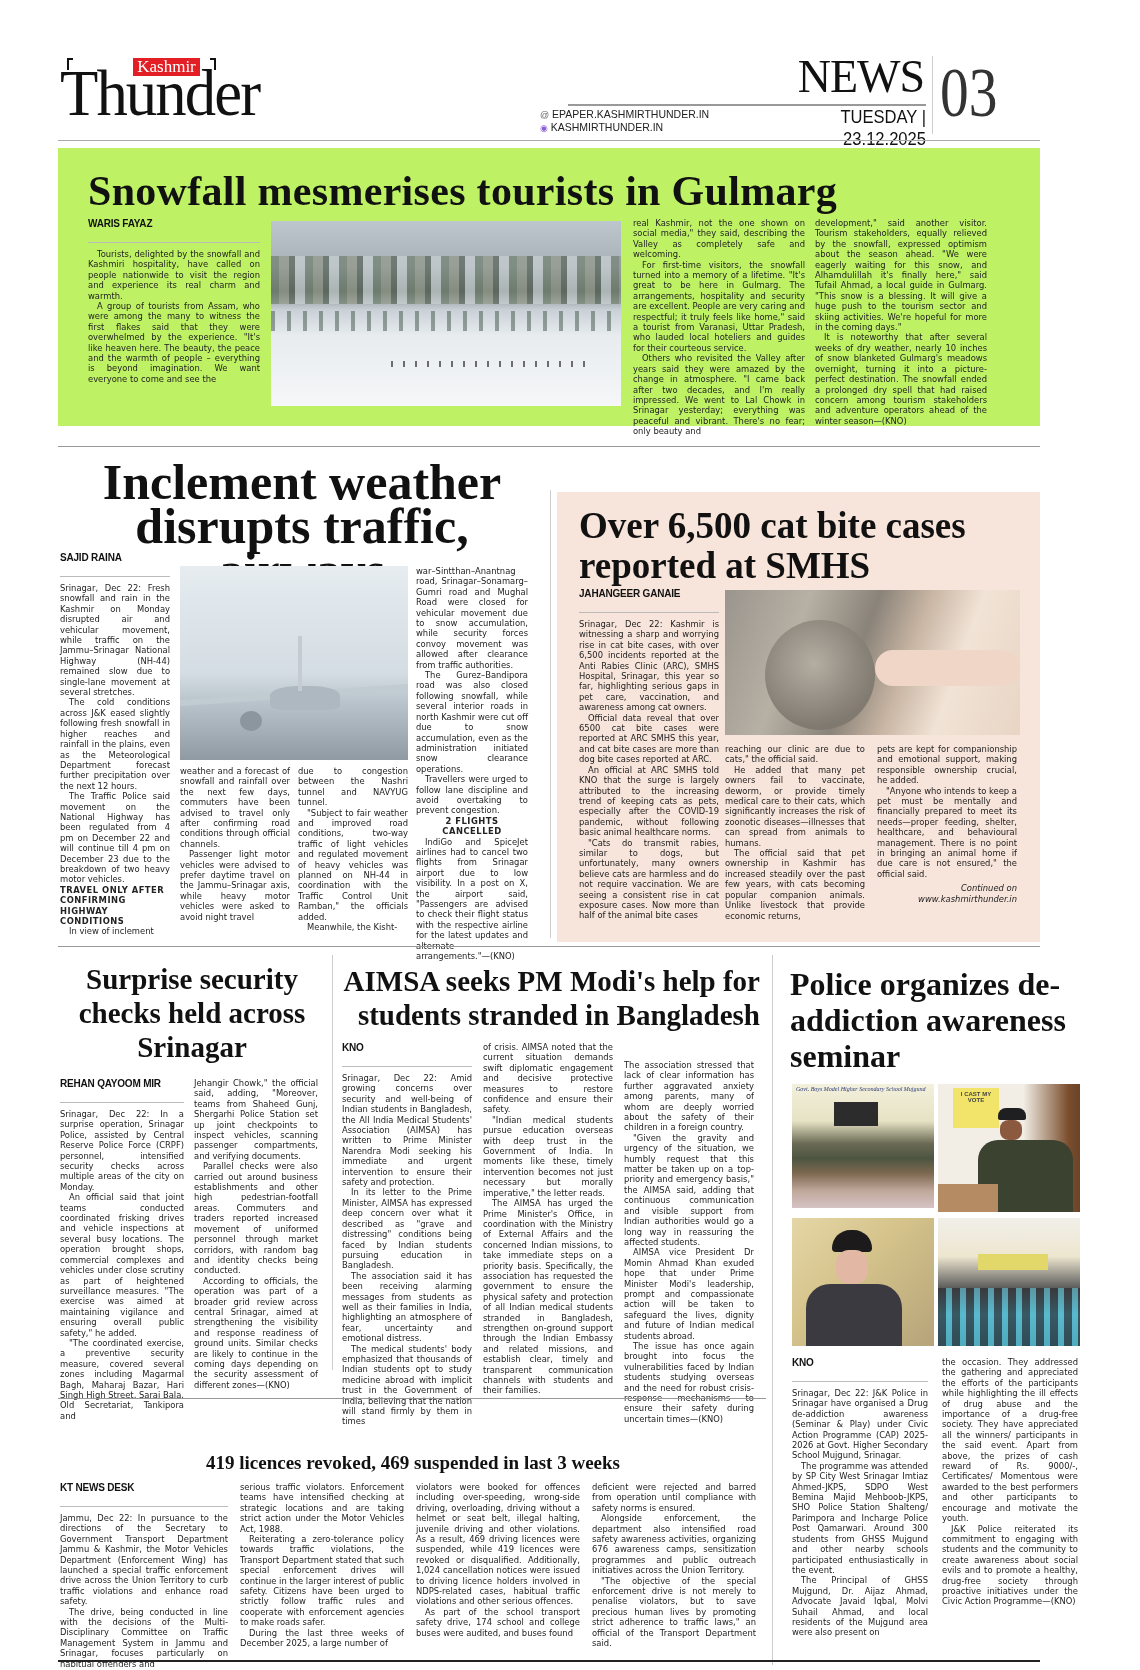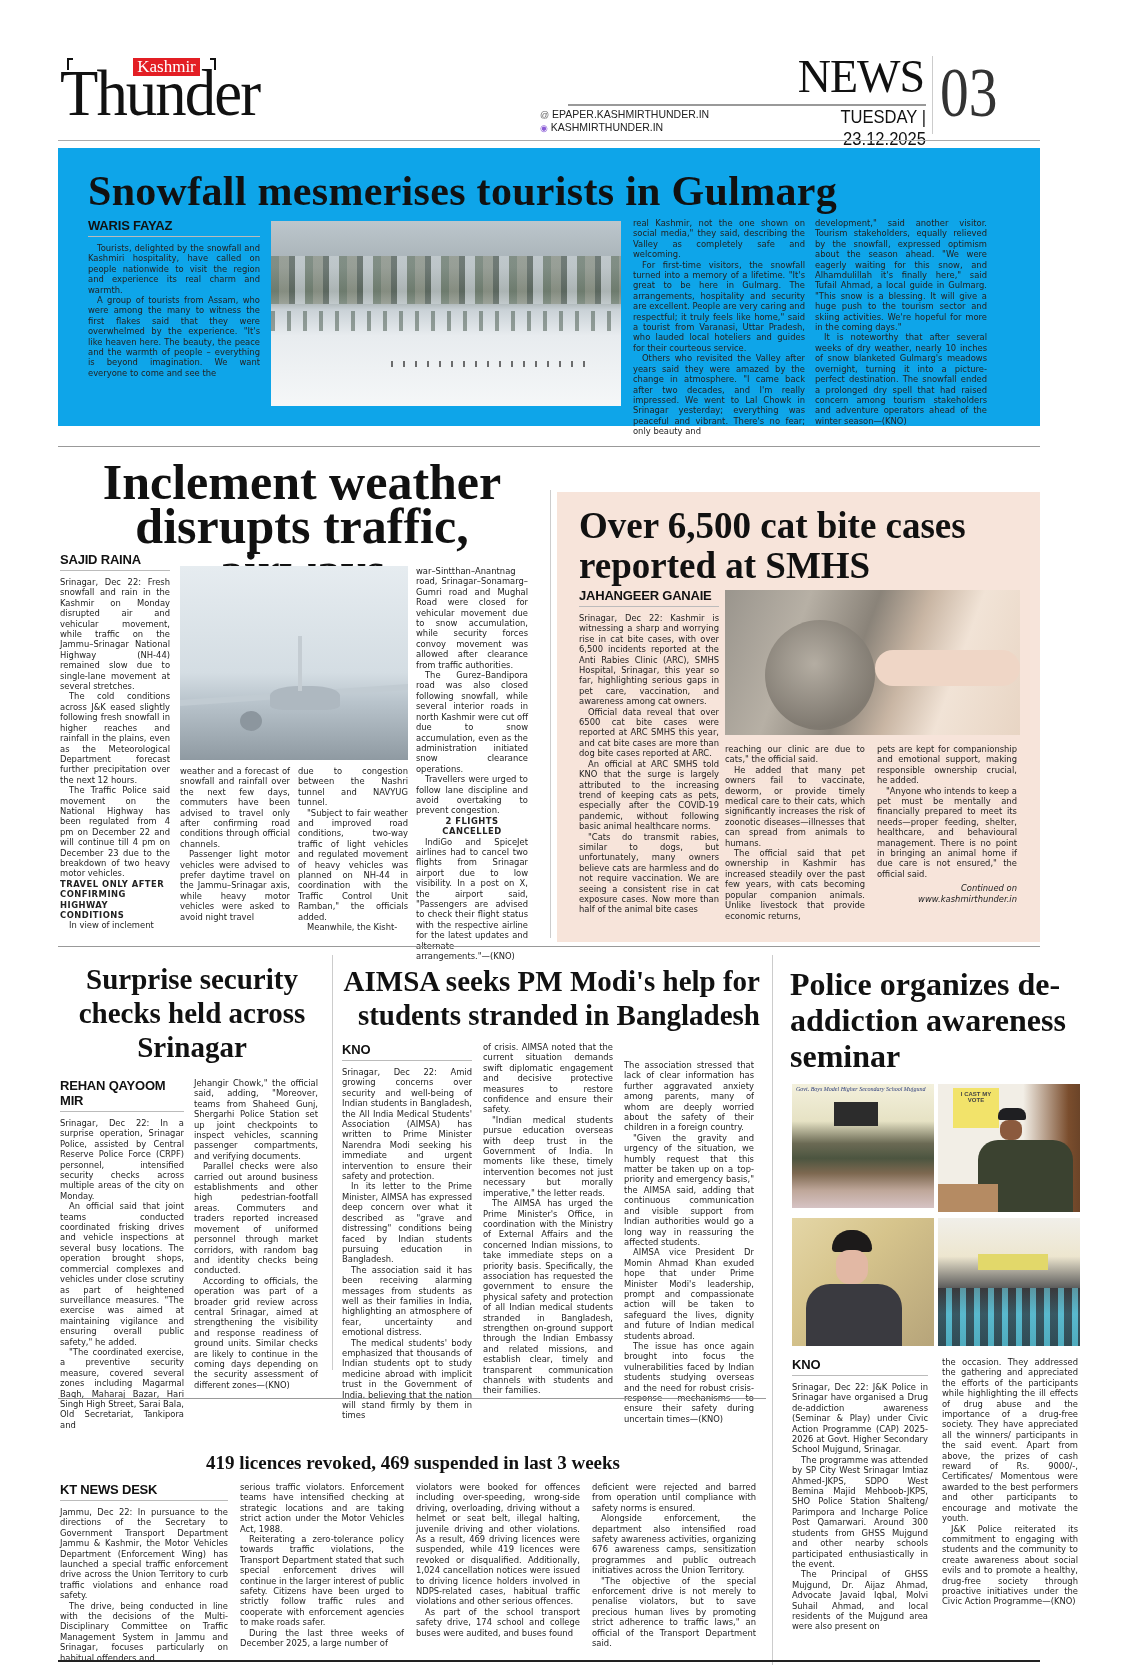--- a/index.html
+++ b/index.html
@@ -3,21 +3,21 @@
 <meta charset="utf-8">
 <style>
 *{box-sizing:border-box;margin:0;padding:0}
 body{width:1140px;height:1670px;background:#fff;font-family:"DejaVu Sans",sans-serif;color:#1a1a1a;position:relative;overflow:hidden}
 .abs{position:absolute}
 .serif{font-family:"Liberation Serif","DejaVu Serif",serif}
 .body-text{font-family:"DejaVu Sans",sans-serif;font-size:8.4px;line-height:10.4px;color:#222;text-align:justify;hyphens:auto}
 .body-text p{text-indent:9px}
 .body-text p.first{text-indent:0}
 .body-text .sub{font-weight:bold;text-indent:0;letter-spacing:0.5px;text-align:left}
-.byline{font-family:"Liberation Sans",sans-serif;font-weight:bold;font-size:13px;letter-spacing:-0.2px;color:#111;border-bottom:1px solid #bbb;padding-bottom:3px;margin-bottom:6px}
+.byline{font-family:"Liberation Sans",sans-serif;font-weight:bold;font-size:10px;letter-spacing:-0.2px;color:#111;border-bottom:1px solid #bbb;padding-bottom:13px;margin-bottom:6px}
 .headline{font-family:"Liberation Serif","DejaVu Serif",serif;font-weight:bold;color:#111;line-height:1}
 .photo{position:absolute;overflow:hidden}
 .rule{position:absolute;background:#888}
 </style>
 </head>
 <body>
 
 <header>
   <div class="abs" style="left:60px;top:52px;width:260px;height:78px">
     <div class="abs" style="left:7px;top:6px;width:6px;height:12px;border-left:2px solid #111;border-top:2px solid #111"></div>
@@ -32,21 +32,21 @@
   <div class="abs" style="left:568px;top:104px;width:358px;height:2px;background:#999"></div>
 
   <div class="abs" style="left:540px;top:108px;font-family:'Liberation Sans',sans-serif;font-size:10.5px;line-height:12px;color:#222">
     <div><span style="color:#666;font-size:9px">@</span> <span>EPAPER.KASHMIRTHUNDER.IN</span></div>
     <div><span style="color:#8a5bd6;font-size:9px">◉</span> <span>KASHMIRTHUNDER.IN</span></div>
   </div>
   <div class="abs" style="left:738px;top:106px;width:188px;text-align:right;font-family:'Liberation Sans',sans-serif;font-size:18px;line-height:22px;color:#111;transform:scaleX(0.92);transform-origin:right">TUESDAY | 23.12.2025</div>
   <div class="rule" style="left:58px;top:140px;width:982px;height:1px;background:#aaa"></div>
 </header>
 
-<section class="abs" style="left:58px;top:148px;width:982px;height:278px;background:#0ea5e9">
+<section class="abs" style="left:58px;top:148px;width:982px;height:278px;background:#bef264">
   <h1 class="headline abs" style="left:30px;top:22px;font-size:42px;letter-spacing:0.3px">Snowfall mesmerises tourists in Gulmarg</h1>
   <div class="abs" style="left:30px;top:70px;width:172px">
     <div class="byline">WARIS FAYAZ</div>
     <div class="body-text">
       <p>Tourists, delighted by the snowfall and Kashmiri hospitality, have called on people nationwide to visit the region and experience its real charm and warmth.</p>
       <p>A group of tourists from Assam, who were among the many to witness the first flakes said that they were overwhelmed by the experience. "It's like heaven here. The beauty, the peace and the warmth of people – everything is beyond imagination. We want everyone to come and see the</p>
     </div>
   </div>
   <div class="photo" style="left:213px;top:73px;width:350px;height:185px;background:linear-gradient(180deg,#bcc6cc 0%,#a7b1b6 25%,#7f8a86 38%,#c9d1d6 48%,#e8ecef 62%,#f5f7f8 100%)">
     <div class="abs" style="left:0;top:35px;width:350px;height:48px;background:repeating-linear-gradient(90deg,#5f6f5a 0 8px,#8a8f7c 8px 18px,#3f4b3f 18px 24px,#cfd6d8 24px 34px);opacity:0.55"></div>

